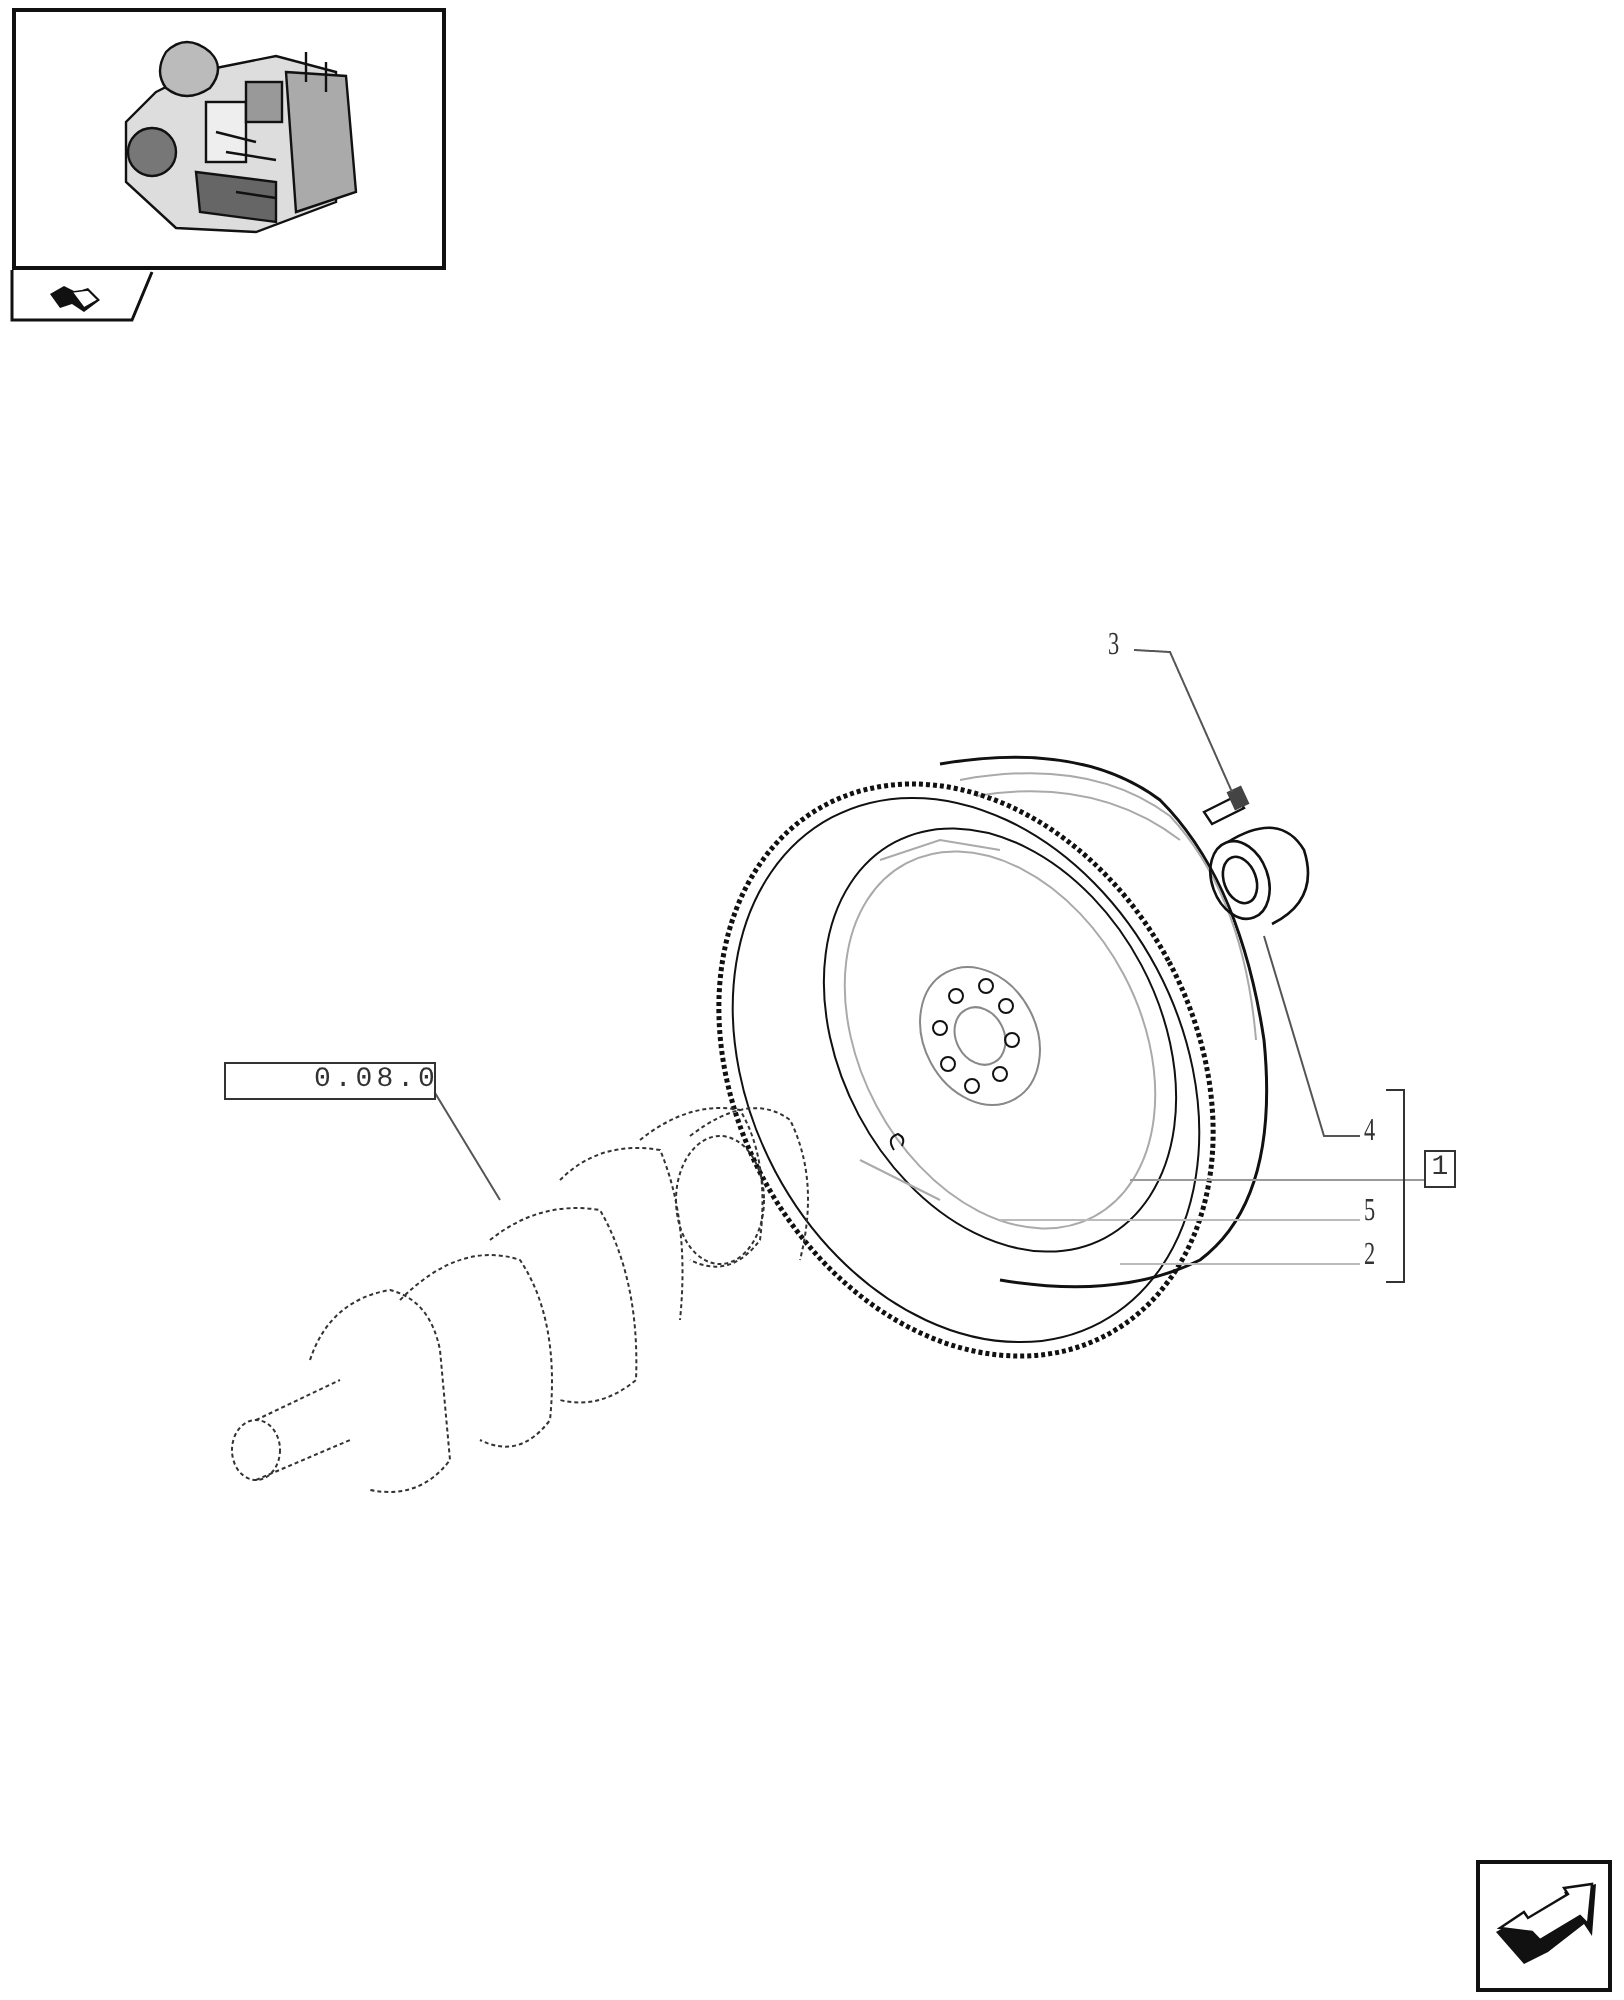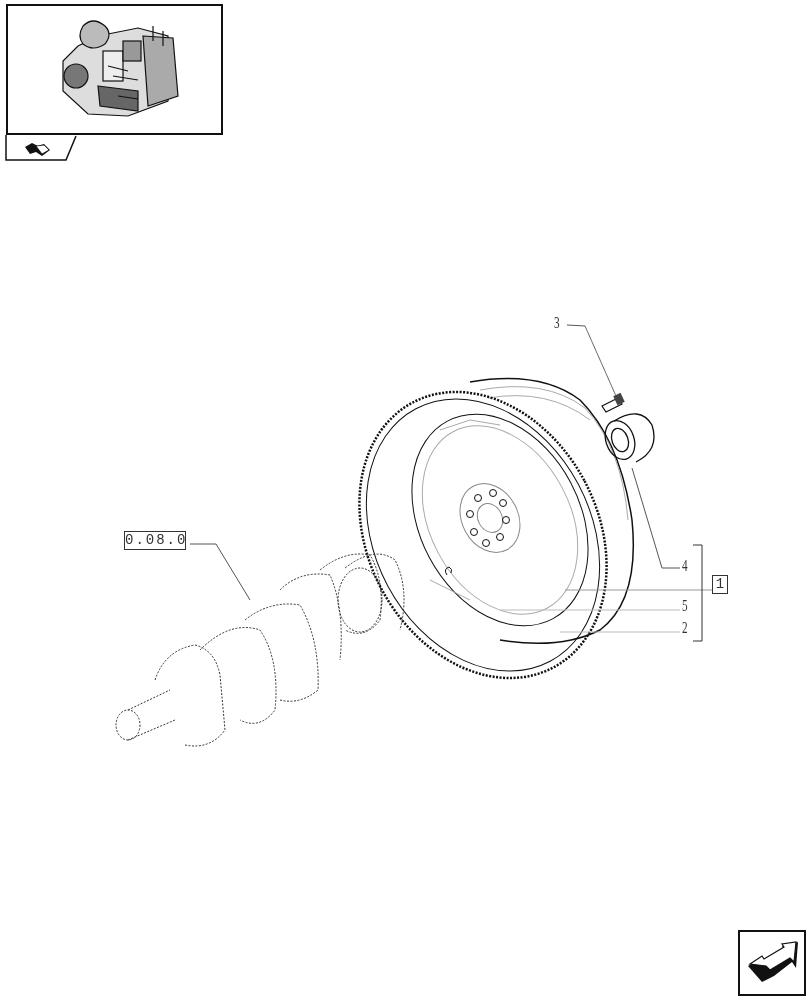--- a/index.html
+++ b/index.html
@@ -103,20 +103,20 @@
     <path d="M190 544 L216 544 L250 600"></path>
     <path d="M693 545 L702 545 L702 641 L693 641" stroke="#333"></path>
   </g>
 </svg>
 
 <span class="callout" style="left:554px;top:315px;">3</span>
 <span class="callout" style="left:682px;top:558px;">4</span>
 <span class="callout" style="left:682px;top:598px;">5</span>
 <span class="callout" style="left:682px;top:620px;">2</span>
 <span class="refbox" style="left:712px;top:575px;width:14px;height:17px;">1</span>
-<span class="refbox" style="left:124px;top:531px;width:60px;height:17px;letter-spacing:2px;">0.08.0</span>
+<span class="refbox" style="left:112px;top:531px;width:60px;height:17px;letter-spacing:2px;padding-left:44px;">0.08.0</span>
 
 <div class="navbox">
   <svg width="64" height="62" viewBox="0 0 64 62">
     <path d="M8 34 L22 26 L24 30 L44 18 L42 14 L58 10 L56 36 L52 30 L34 44 L22 50 Z" fill="#111"></path>
     <path d="M10 32 L22 24 L24 27 L44 15 L42 12 L56 10 L54 30 L50 26 L30 38 L26 34 Z" fill="#fff" stroke="#111" stroke-width="1.2"></path>
   </svg>
 </div>
 
 </body></html>

